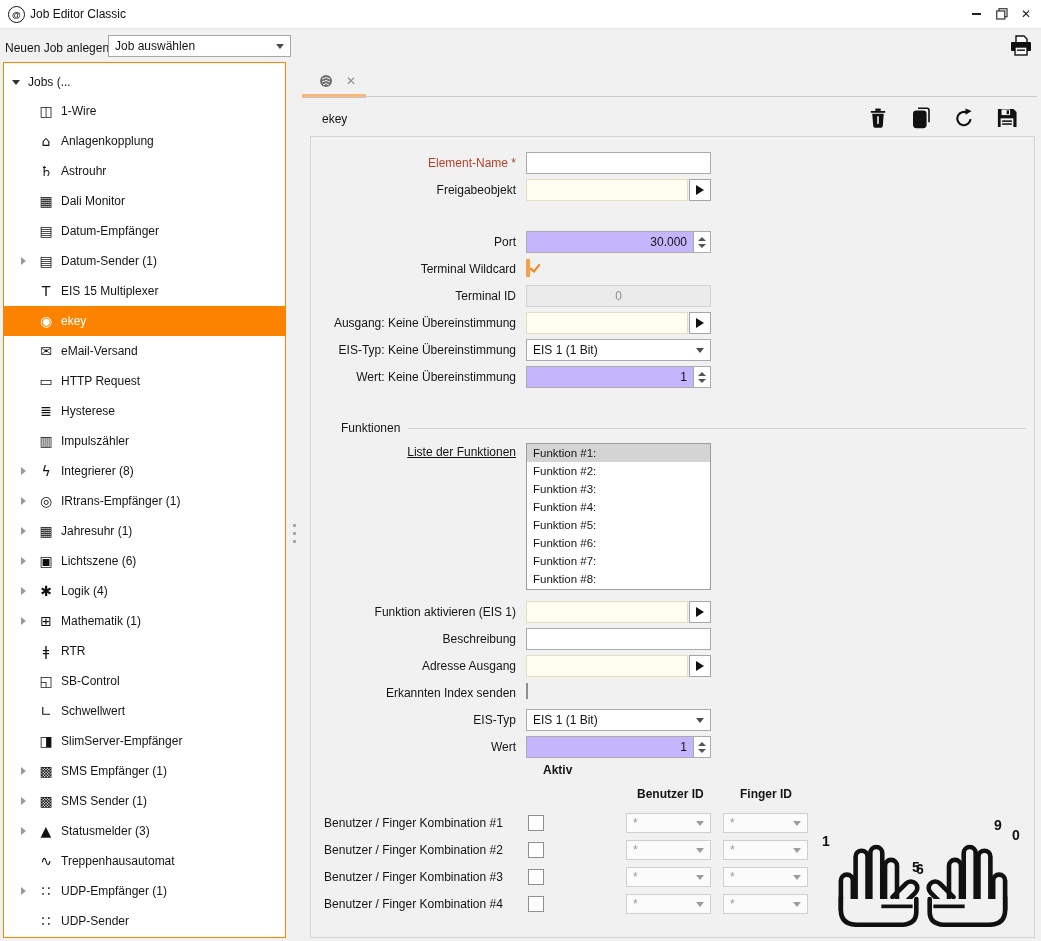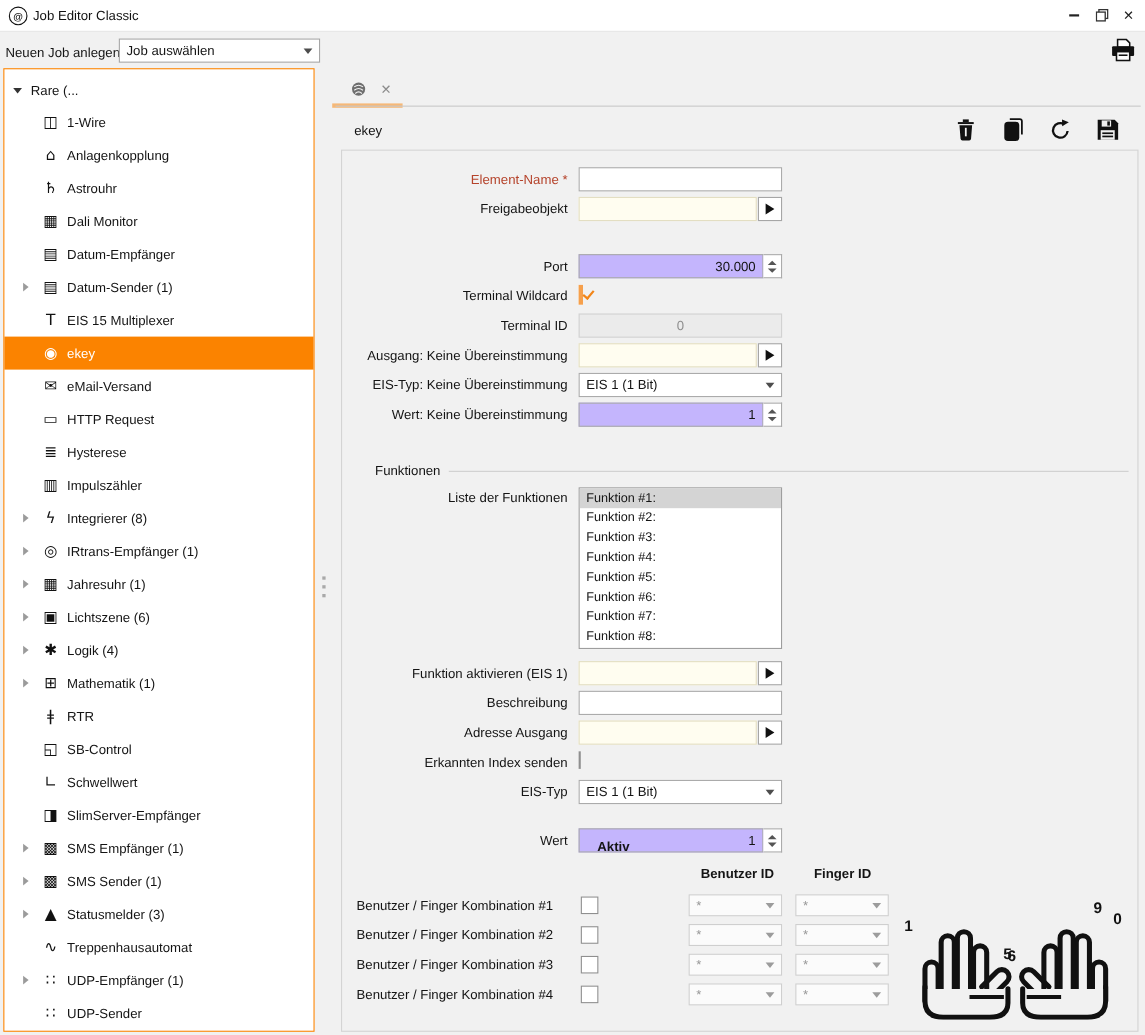--- a/index.html
+++ b/index.html
@@ -83,21 +83,21 @@
   .cbox.orange{border:2px solid #F6A04C;}
   .cbox .check{position:absolute;left:4px;top:1px;width:4px;height:8px;border-right:2px solid #F28518;border-bottom:2px solid #F28518;transform:rotate(40deg);}
 
   
   .group-head{position:absolute;left:10px;top:284px;right:8px;display:flex;align-items:center;}
   .group-title{margin-right:8px;margin-left:20px;}
   .group-line{flex:1;height:1px;background:#CFCFCF;}
   .listbox{position:absolute;left:215px;top:306px;width:185px;height:147px;background:#fff;border:1px solid #9E9E9E;box-sizing:border-box;overflow:hidden;}
   .fitem{height:18px;line-height:18px;padding-left:6px;font-size:11.5px;white-space:nowrap;}
   .fitem.selected{background:#D4D4D4;}
-  .list-label{position:absolute;left:0;top:308px;width:205px;text-align:right;}
+  .list-label{position:absolute;left:0;top:308px;width:205px;text-align:right;text-decoration:underline;}
 
   
   .khead{position:absolute;height:16px;font-weight:bold;font-weight:600;}
   .krow{position:relative;height:20px;margin-bottom:7px;width:100%;}
   .klabel{position:absolute;left:0;top:0;width:205px;height:20px;line-height:20px;text-align:center;white-space:nowrap;}
   .kcheck{position:absolute;left:217px;top:2px;}
   .kdd{position:absolute;top:0;width:85px;height:20px;background:#FBFBFB;border:1px solid #CFCFCF;box-sizing:border-box;
     display:flex;align-items:center;padding:0 6px;color:#9A9A9A;}
   .kdd1{left:315px;}
   .kdd2{left:412px;}
@@ -140,21 +140,21 @@
     <path d="M7 2 h8 l3 3 v4 h-11 z" fill="#fff" stroke="#111" stroke-width="1.4"></path>
     <rect x="2" y="8" width="20" height="9" rx="1" fill="#111"></rect>
     <rect x="6" y="13" width="12" height="8" fill="#fff" stroke="#111" stroke-width="1.4"></rect>
     <rect x="8" y="15.5" width="8" height="1.4" fill="#111"></rect>
   </svg>
 </span>
 
 <div class="sidebar">
   <div class="tree-root">
     <span class="root-tri"></span>
-    <span class="root-label">Rare (...</span>
+    <span class="root-label">Jobs (...</span>
   </div>
   <div class="tree">
 
       <div class="trow">
 
         <span class="ticon">◫</span>
         <span class="tlabel">1-Wire</span>
       </div>
 
       <div class="trow">
@@ -503,21 +503,21 @@
   </div>
 
   <div class="frow" style="top:572px;">
     <span class="flabel">EIS-Typ</span>
     <span class="fctrl select">
       <span>EIS 1 (1 Bit)</span>
         <span class="dd-arrow"></span>
     </span>
   </div>
 
-  <div class="frow" style="top:616px;">
+  <div class="frow" style="top:599px;">
     <span class="flabel">Wert</span>
     <span class="fctrl spin-input">
         <span>1</span>
       </span>
     <span class="fctrl spinner" style="left:383px;">
         <span class="sp-up"></span>
         <span class="sp-dn"></span>
       </span>
   </div>
 

